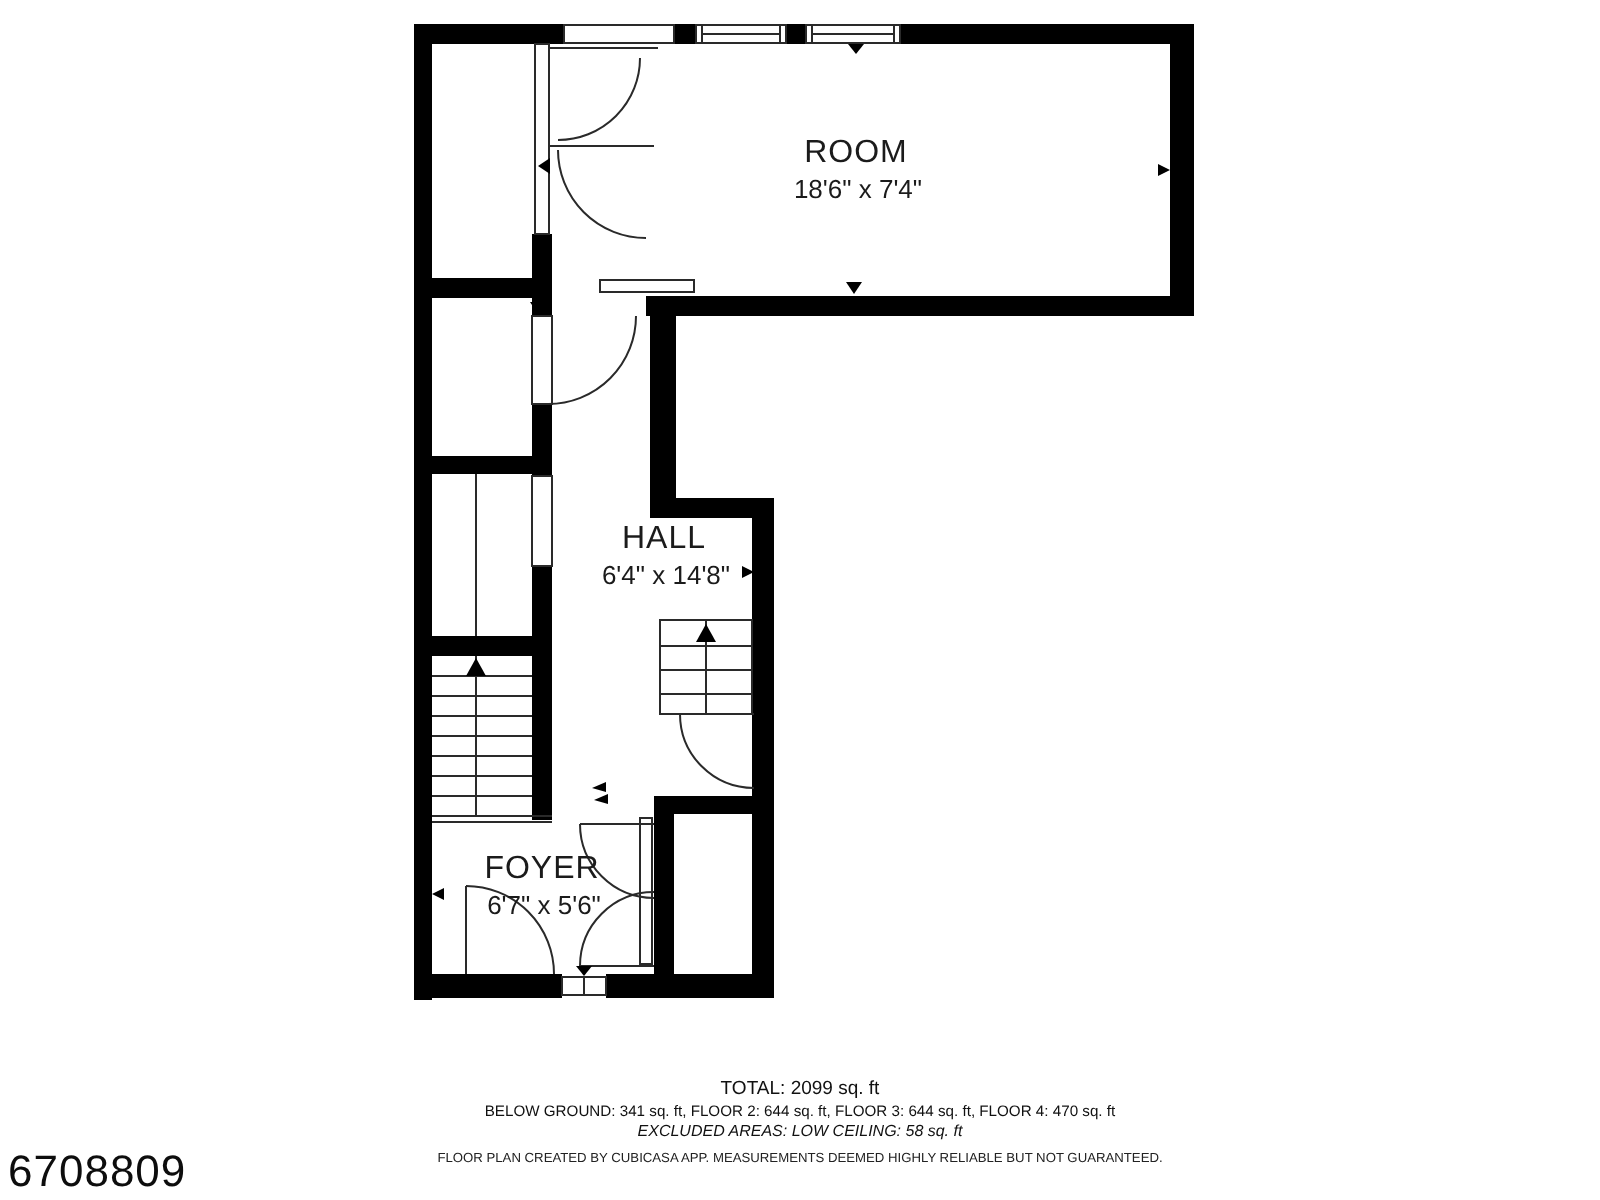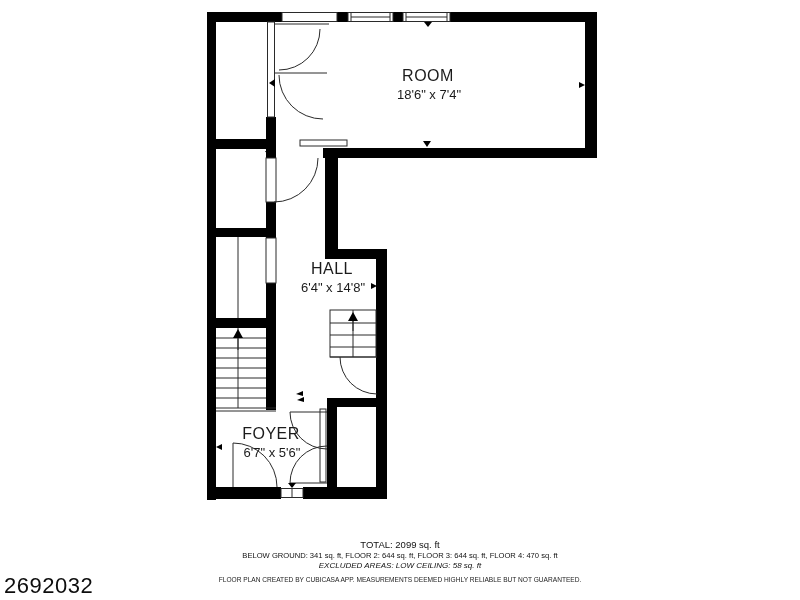--- a/index.html
+++ b/index.html
@@ -196,15 +196,15 @@
       <text class="room-name" x="271" y="439" text-anchor="middle">FOYER</text>
       <text class="room-dims" x="272" y="457" text-anchor="middle">6'7" x 5'6"</text>
     </g>
   </svg>
 
   <div class="summary summary-total">TOTAL: 2099 sq. ft</div>
   <div class="summary summary-floors">BELOW GROUND: 341 sq. ft, FLOOR 2: 644 sq. ft, FLOOR 3: 644 sq. ft, FLOOR 4: 470 sq. ft</div>
   <div class="summary summary-excluded">EXCLUDED AREAS: LOW CEILING: 58 sq. ft</div>
   <div class="summary summary-disclaimer">FLOOR PLAN CREATED BY CUBICASA APP. MEASUREMENTS DEEMED HIGHLY RELIABLE BUT NOT GUARANTEED.</div>
 
-  <div class="watermark">2692032</div>
+  <div class="watermark">6708809</div>
 
 </div>
 
 </body></html>

